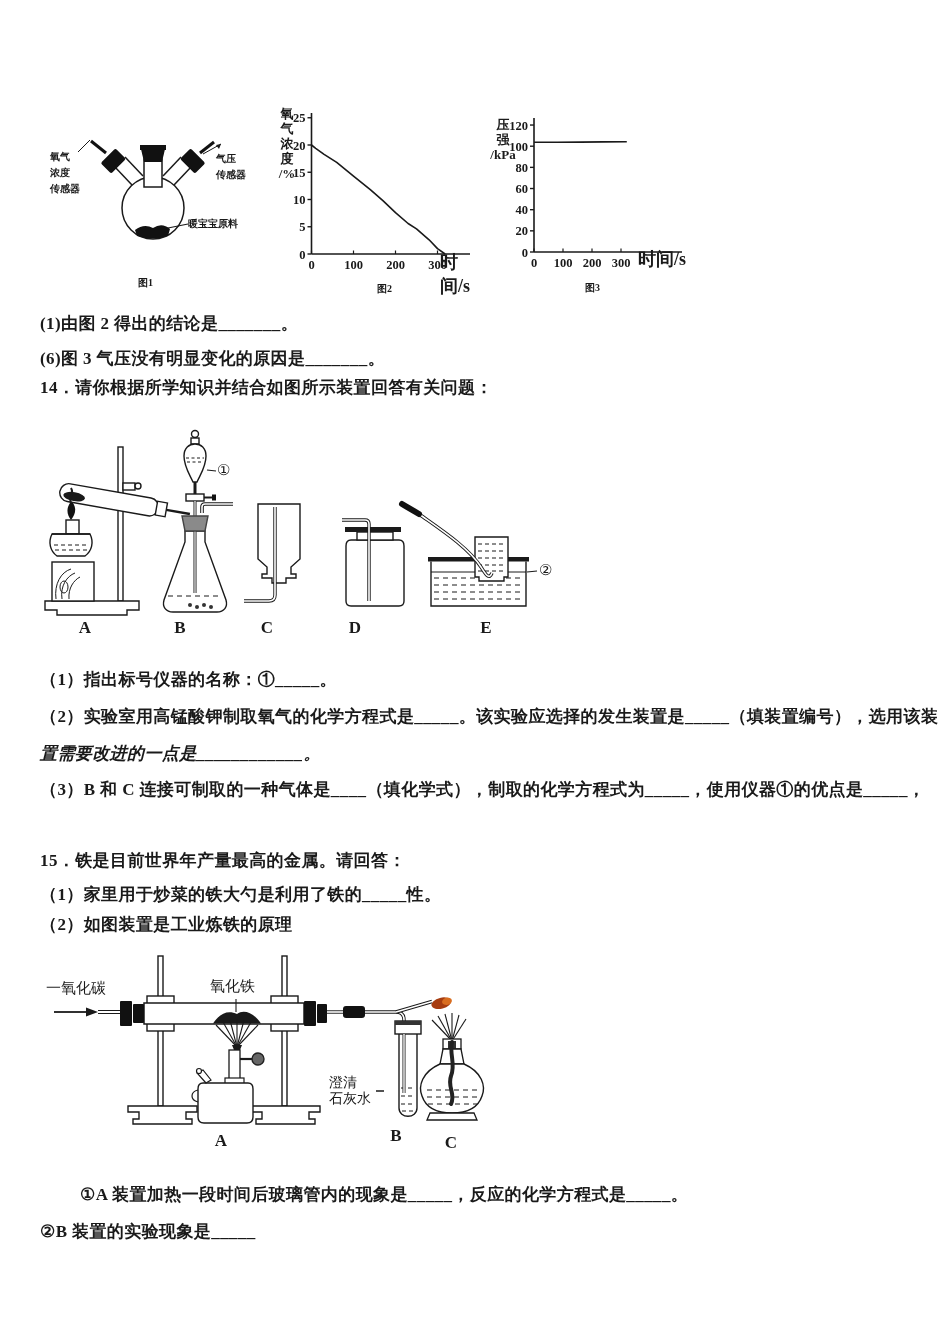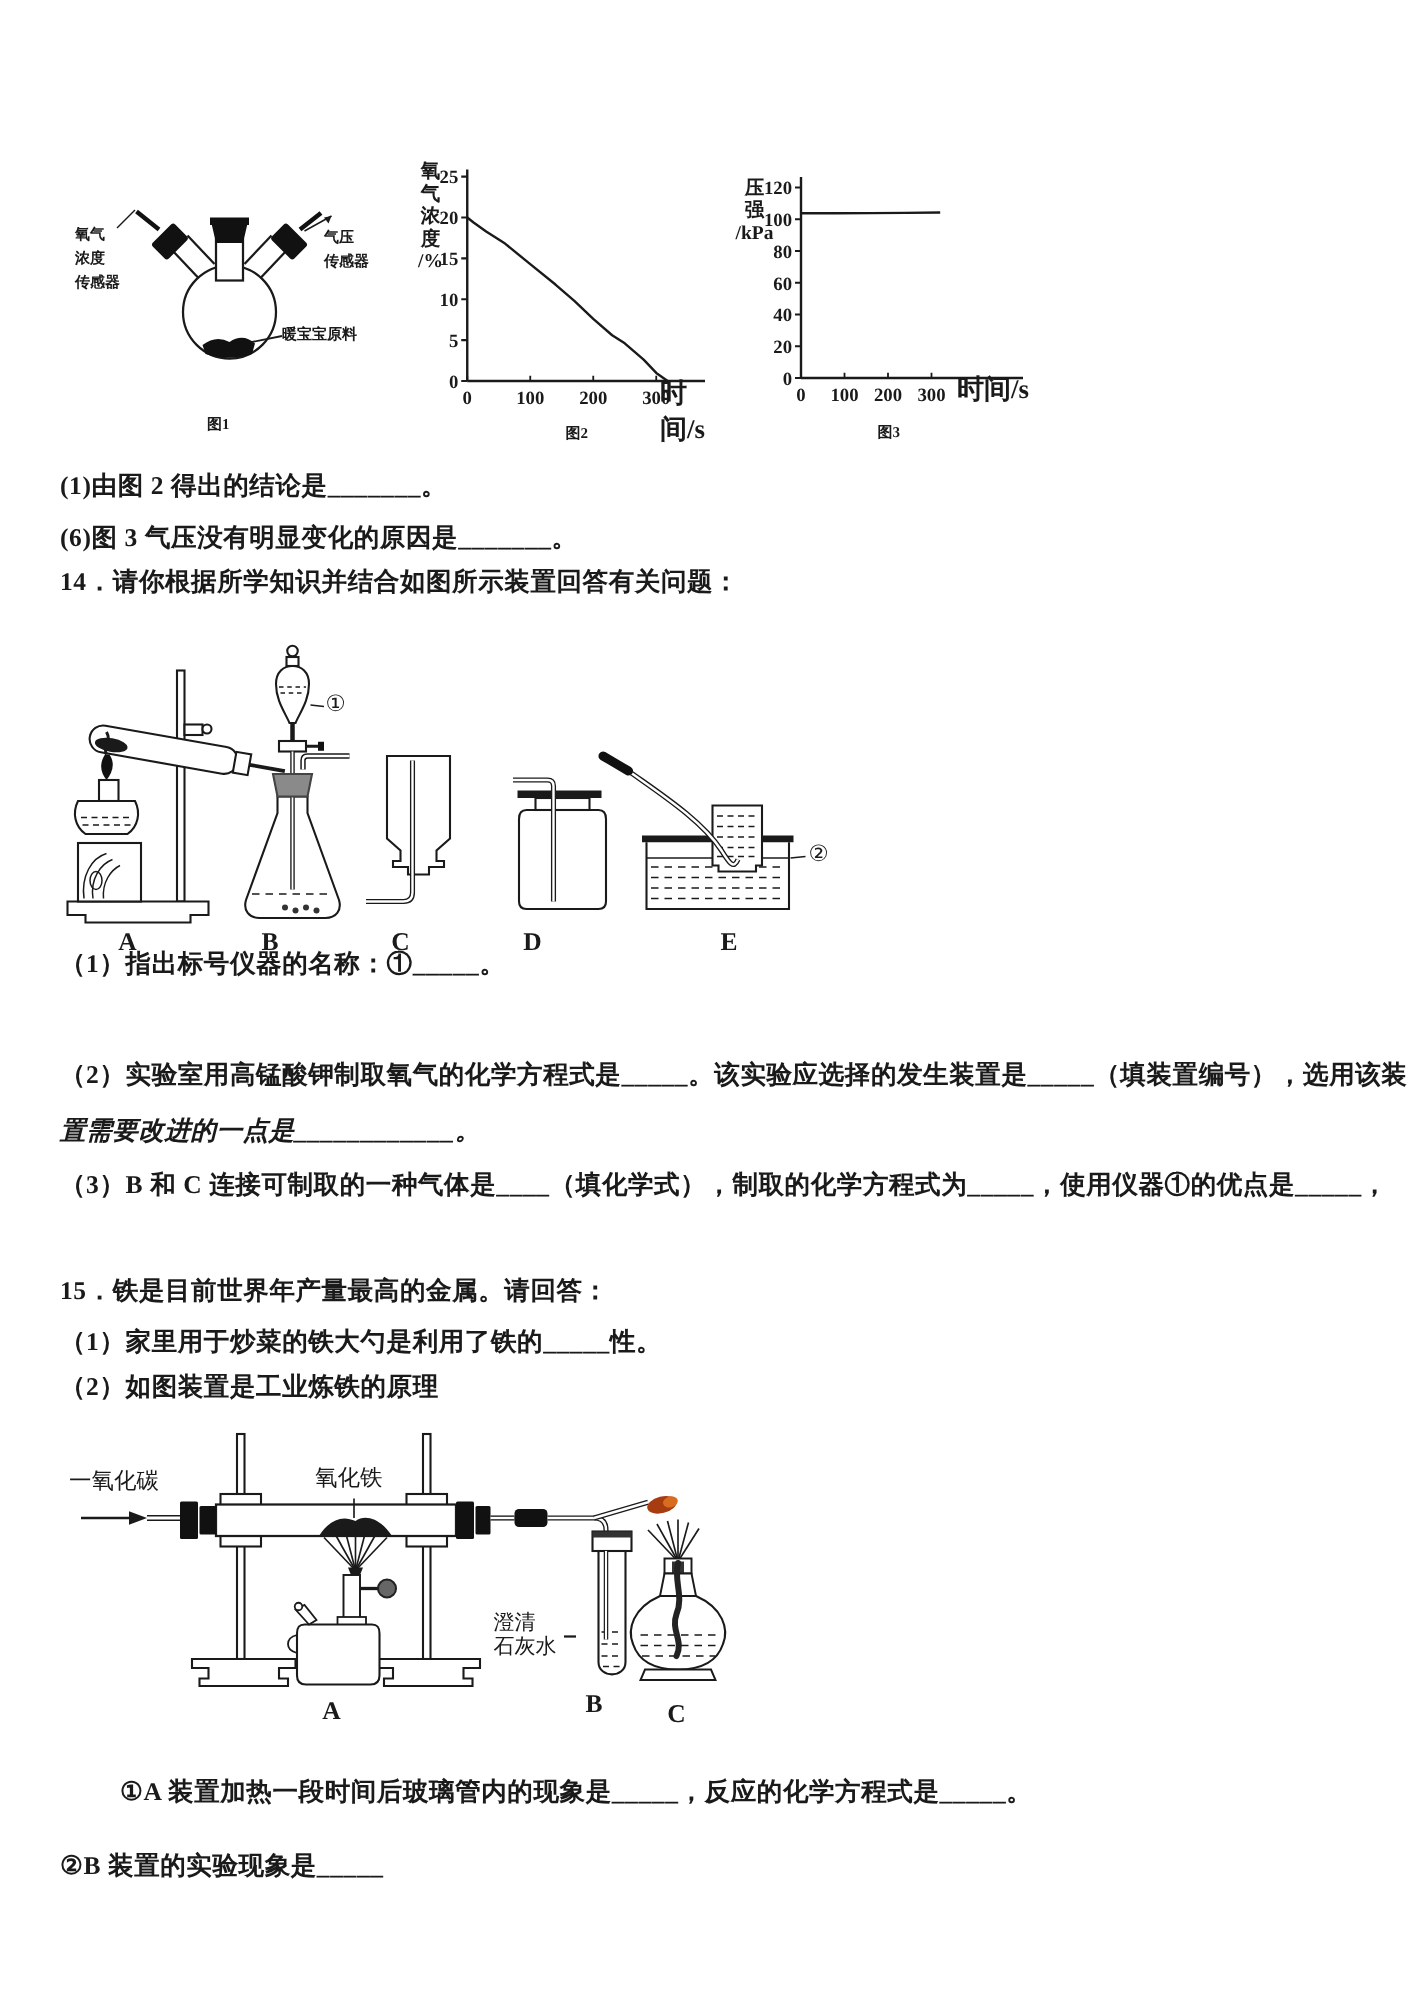--- a/index.html
+++ b/index.html
@@ -219,21 +219,21 @@
     </svg>
     <div class="callout" style="left:177px;top:38px;">①</div>
     <div class="callout" style="left:499px;top:138px;">②</div>
     <div class="devletter" style="left:34px;top:193px;">A</div>
     <div class="devletter" style="left:129px;top:193px;">B</div>
     <div class="devletter" style="left:216px;top:193px;">C</div>
     <div class="devletter" style="left:304px;top:193px;">D</div>
     <div class="devletter" style="left:435px;top:193px;">E</div>
   </div>
 
-  <div class="tline" style="top:631px;">（1）指出标号仪器的名称：①_____。</div>
+  <div class="tline" style="top:668px;">（1）指出标号仪器的名称：①_____。</div>
   <div class="tline" style="top:705px;">（2）实验室用高锰酸钾制取氧气的化学方程式是_____。该实验应选择的发生装置是_____（填装置编号），选用该装</div>
   <div class="tline" style="top:742px;font-style:italic;">置需要改进的一点是____________。</div>
   <div class="tline" style="top:778px;">（3）B 和 C 连接可制取的一种气体是____（填化学式），制取的化学方程式为_____，使用仪器①的优点是_____，</div>
 
   <div class="tline" style="top:849px;">15．铁是目前世界年产量最高的金属。请回答：</div>
   <div class="tline" style="top:883px;">（1）家里用于炒菜的铁大勺是利用了铁的_____性。</div>
   <div class="tline" style="top:913px;">（2）如图装置是工业炼铁的原理</div>
 
   <div class="wrap" style="left:40px;top:950px;width:500px;height:208px;">
     <svg width="500" height="208" viewBox="0 0 500 208">
@@ -331,15 +331,15 @@
     <div class="diaglabel" style="left:6px;top:30px;font-size:15px;font-weight:normal;">一氧化碳</div>
     <div class="diaglabel" style="left:170px;top:28px;font-size:15px;font-weight:normal;">氧化铁</div>
     <div class="diaglabel" style="left:289px;top:125px;font-size:14px;font-weight:normal;">澄清
 石灰水</div>
     <div class="devletter" style="left:170px;top:181px;">A</div>
     <div class="devletter" style="left:345px;top:176px;">B</div>
     <div class="devletter" style="left:400px;top:183px;">C</div>
   </div>
 
   <div class="tline" style="top:1183px;margin-left:40px;">①A 装置加热一段时间后玻璃管内的现象是_____，反应的化学方程式是_____。</div>
-  <div class="tline" style="top:1220px;margin-top:12px;">②B 装置的实验现象是_____</div>
+  <div class="tline" style="top:1220px;">②B 装置的实验现象是_____</div>
 
 </div>
 
 </body></html>

